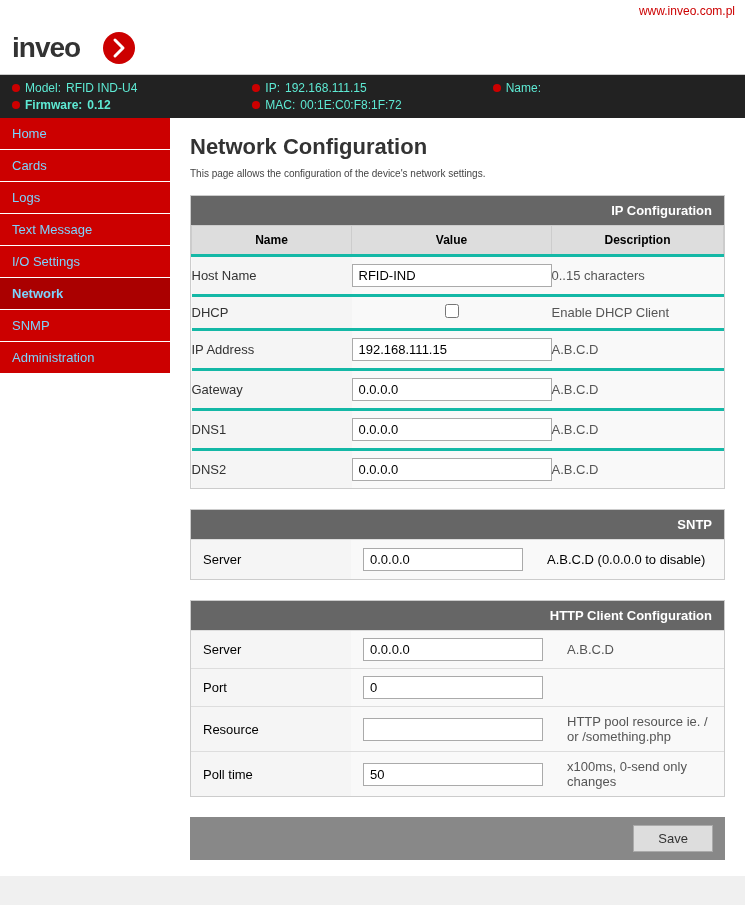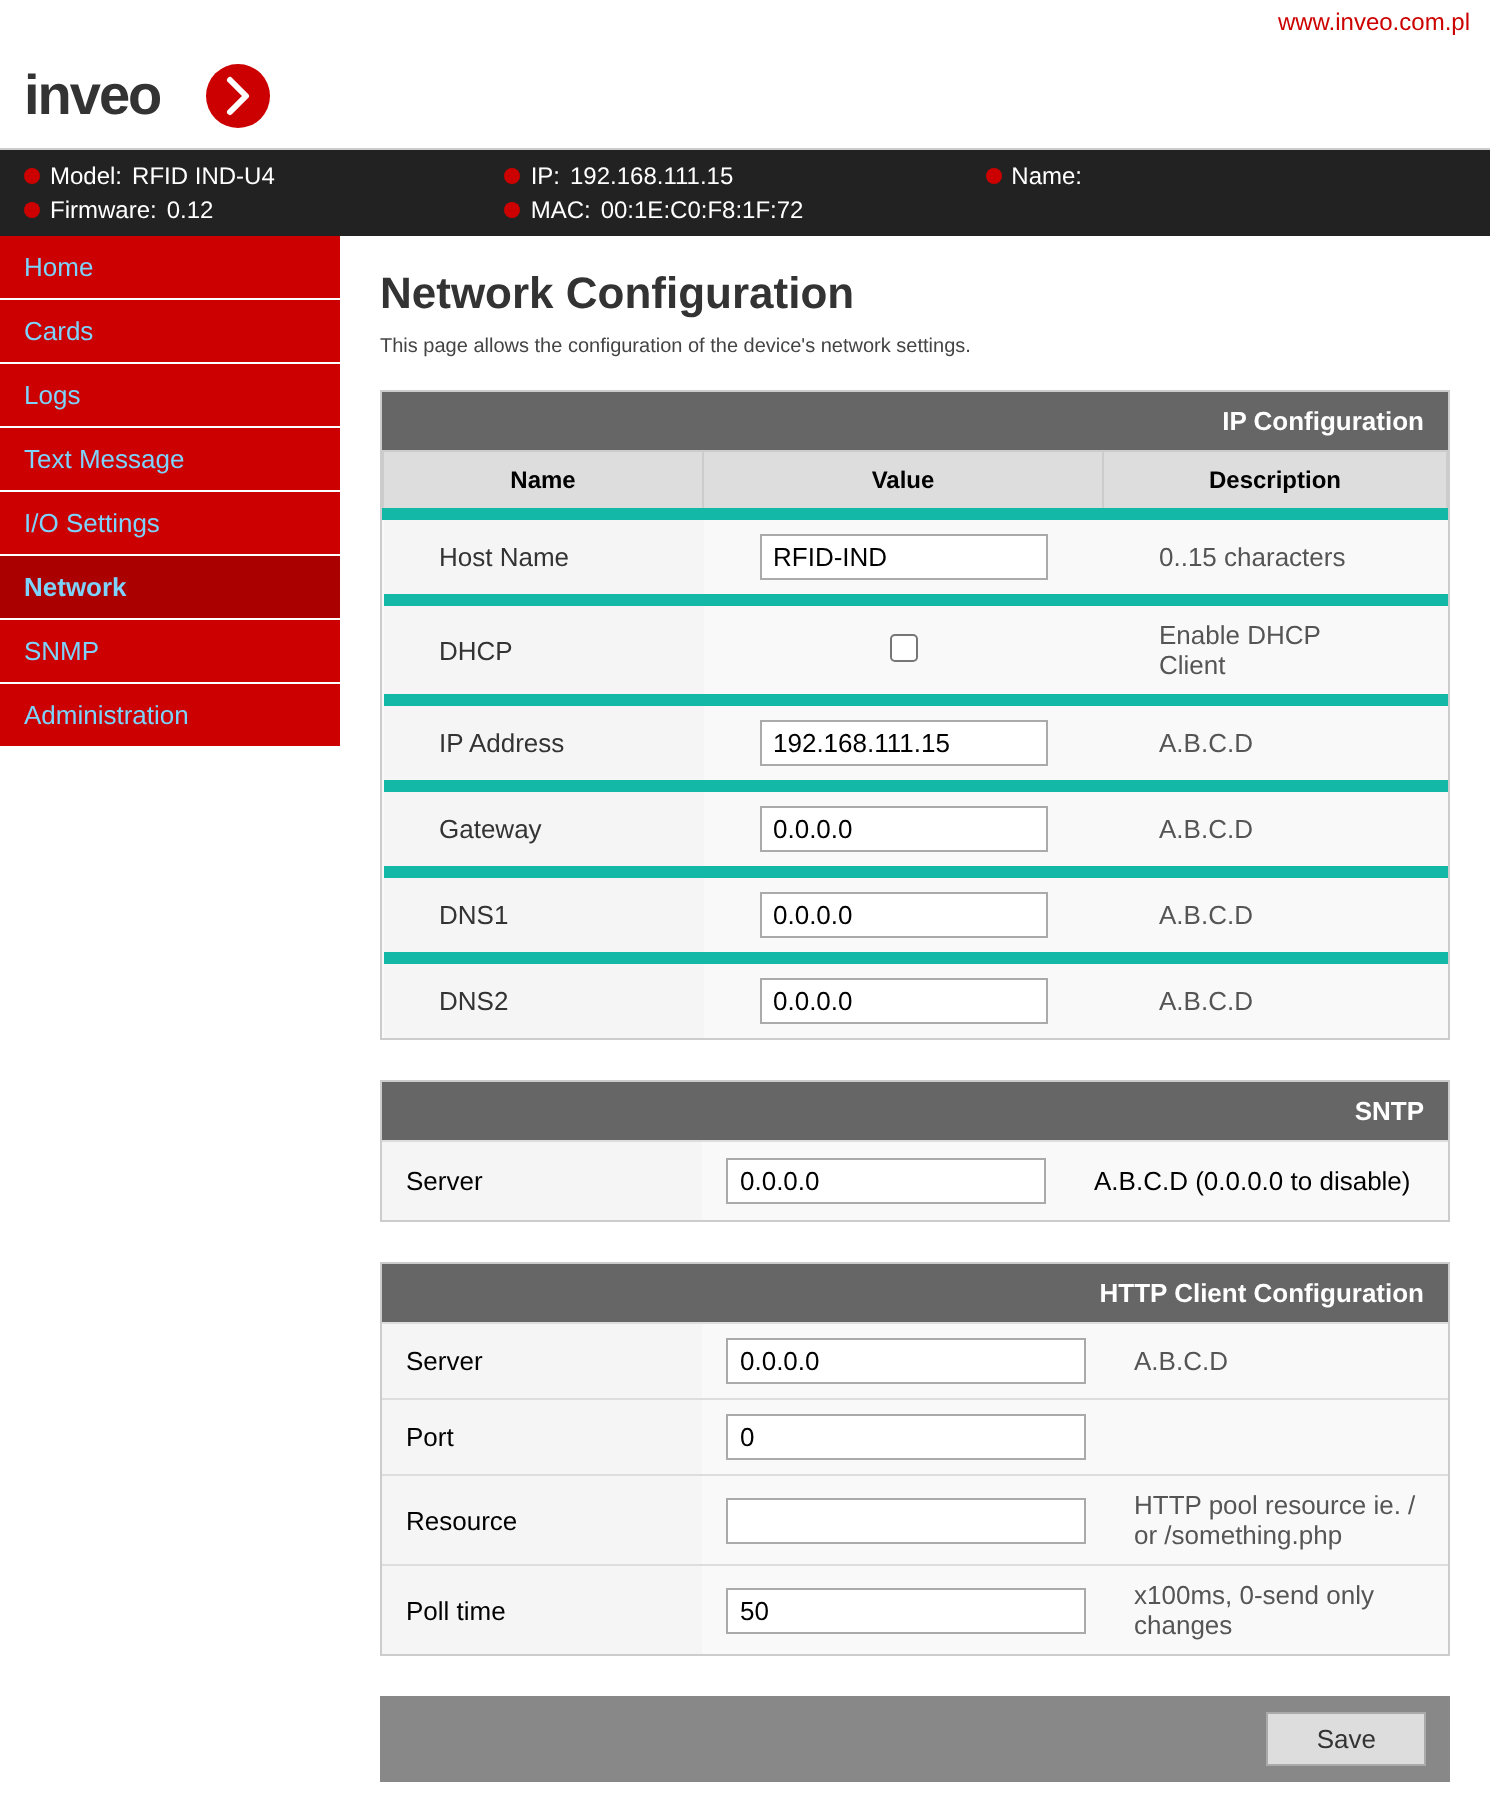--- a/index.html
+++ b/index.html
@@ -30,21 +30,21 @@
     }
 
     .logo-icon {
       width: 36px;
       height: 36px;
       margin-left: 4px;
     }
 
     .info-bar {
       background: #222;
-      color: #ffffff;
+      color: #5eead4;
       padding: 6px 12px;
       font-size: 12px;
       display: grid;
       grid-template-columns: 1fr 1fr 1fr;
     }
 
     .info-bar .info-item {
       display: flex;
       align-items: center;
       gap: 5px;
@@ -133,22 +133,22 @@
     .config-table th {
       background: #ddd;
       padding: 7px 12px;
       text-align: center;
       font-size: 12px;
       font-weight: bold;
       border: 1px solid #ccc;
     }
 
     .config-table td {
-      padding: 7px 28px;
-      border-top: 6px solid #14b8a6;
+      padding: 7px 0;
+      border-top: 3px solid #14b8a6;
       vertical-align: middle;
       font-size: 13px;
       color: #333;
     }
 
     .config-table td:first-child {
       width: 160px;
       background: #f5f5f5;
     }
 
@@ -266,21 +266,21 @@
   </svg>
 </div>
 
 <div class="info-bar">
   <div>
     <div class="info-item">
       <span class="dot"></span>
       <span>Model:</span>
       <span>RFID IND-U4</span>
     </div>
-    <div class="info-item" style="margin-top:3px;">
+    <div class="info-item" style="margin-top:3px;font-weight:bold;">
       <span class="dot"></span>
       <span>Firmware:</span>
       <span>0.12</span>
     </div>
   </div>
   <div>
     <div class="info-item">
       <span class="dot"></span>
       <span>IP:</span>
       <span>192.168.111.15</span>

